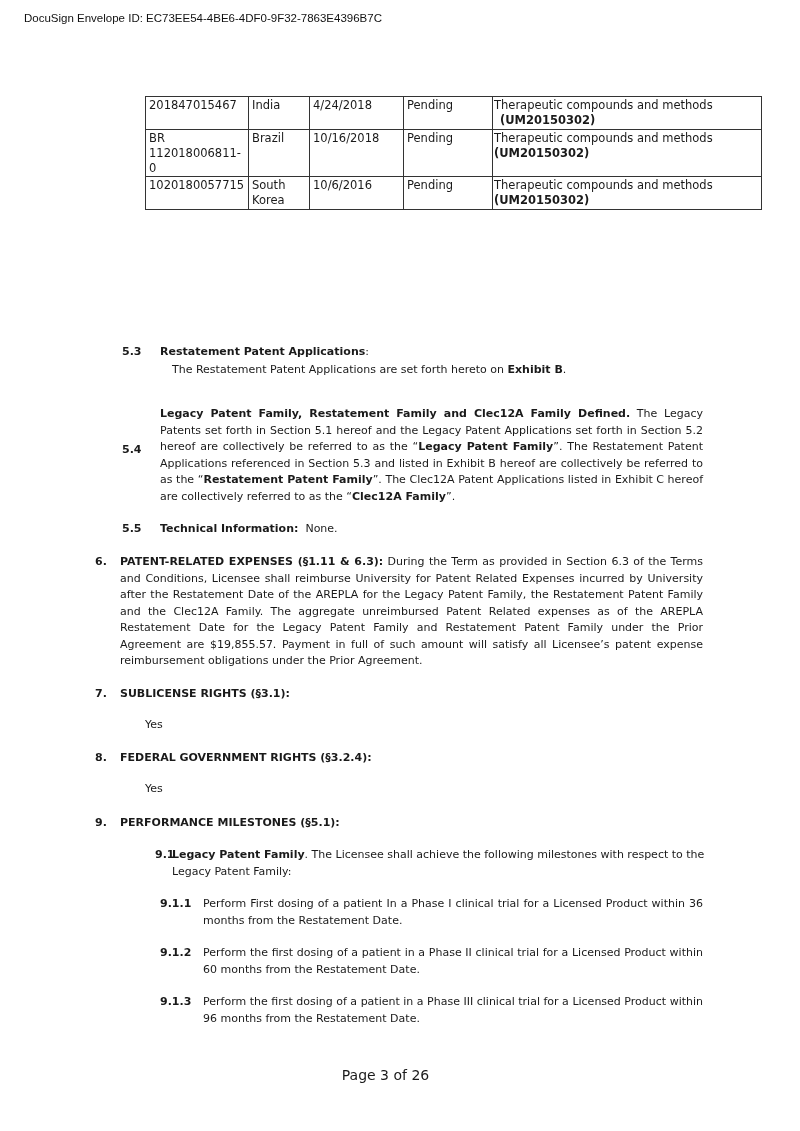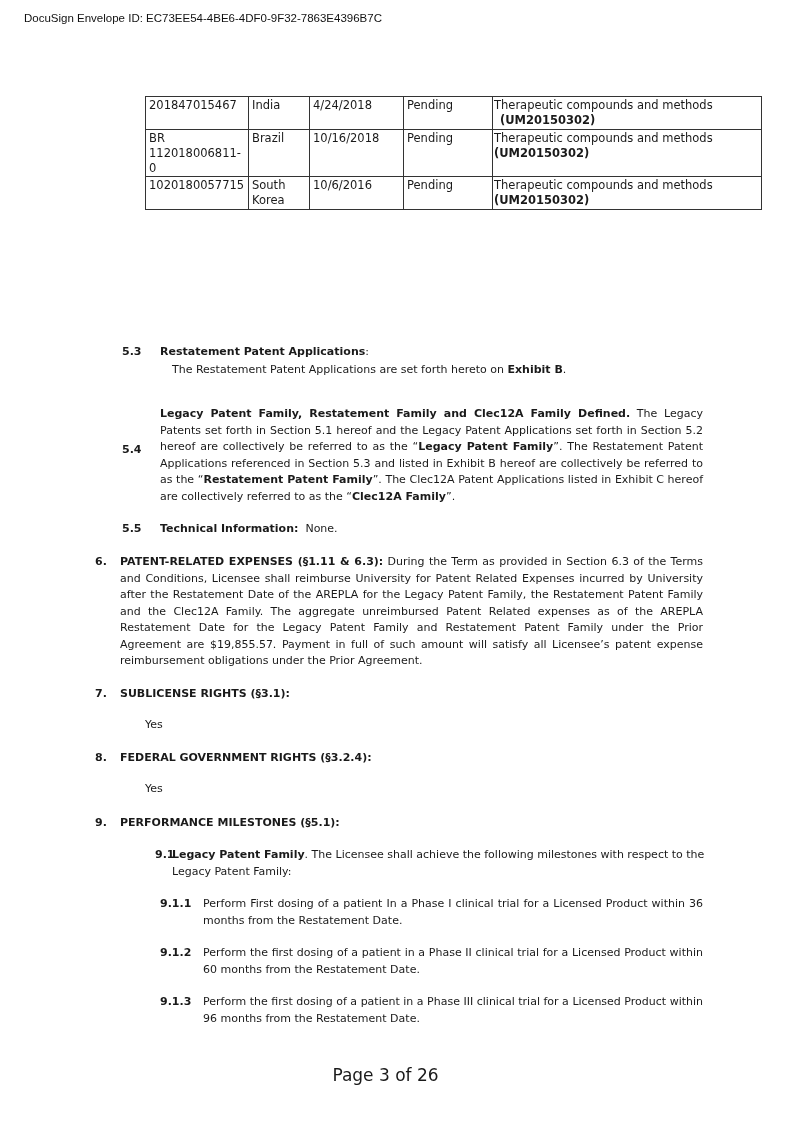--- a/index.html
+++ b/index.html
@@ -24,21 +24,21 @@
   .col-country { width: 54px; }
   .col-date { width: 87px; }
   .col-status { width: 82px; }
   .code { font-weight: bold; display: block; }
   .code.indent { padding-left: 6px; }
   .row-h1 { height: 33px; }
   .row-h2 { height: 43px; }
   .block { position: absolute; text-align: justify; }
   .num { position: absolute; font-weight: bold; }
   b, .bold { font-weight: bold; }
-  .footer { position: absolute; top: 1067px; left: 0; width: 771px; text-align: center; font-size: 17px; }
+  .footer { position: absolute; top: 1067px; left: 0; width: 771px; text-align: center; font-size: 14px; }
 </style>
 </head>
 <body>
 
 <div class="envelope">DocuSign Envelope ID: EC73EE54-4BE6-4DF0-9F32-7863E4396B7C</div>
 
 <div class="doc">
 
   <table class="patents">
     <tbody id="patent-tbody">

